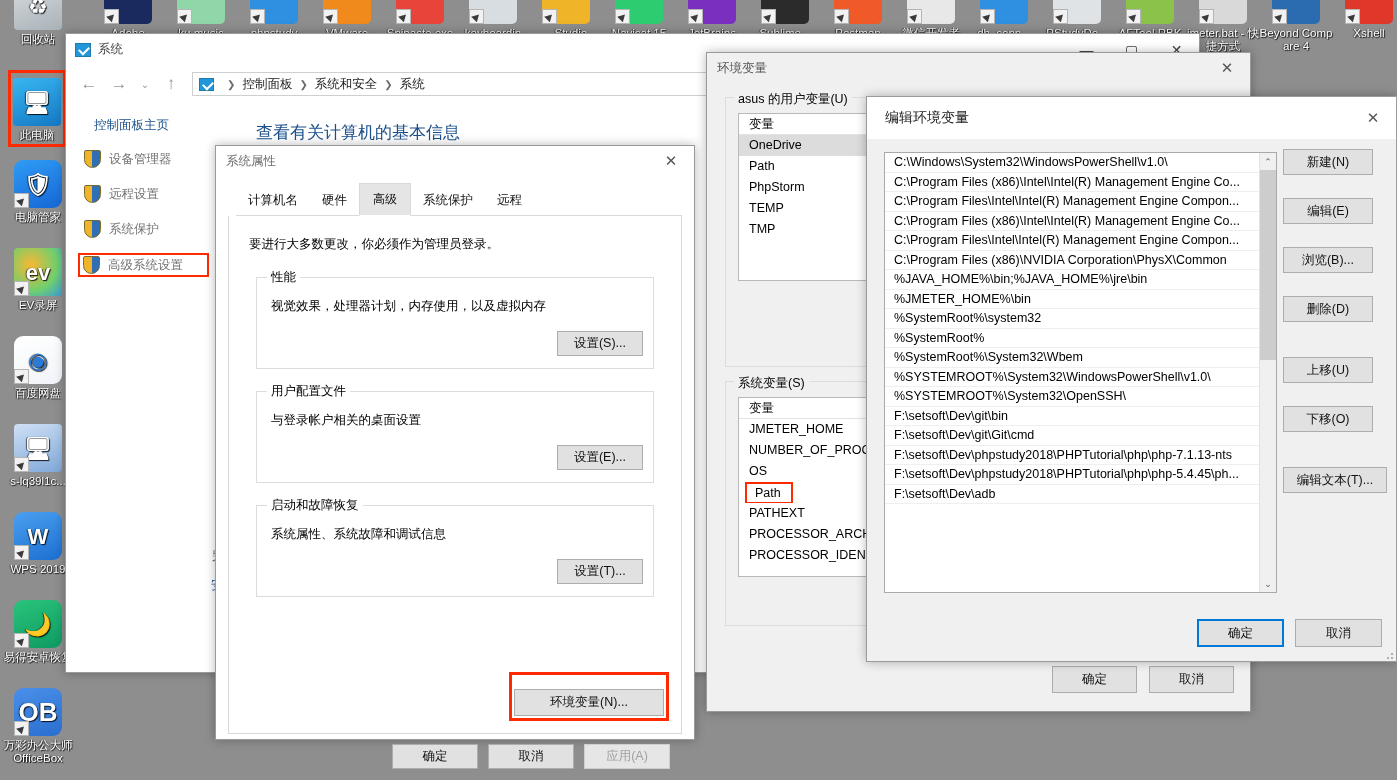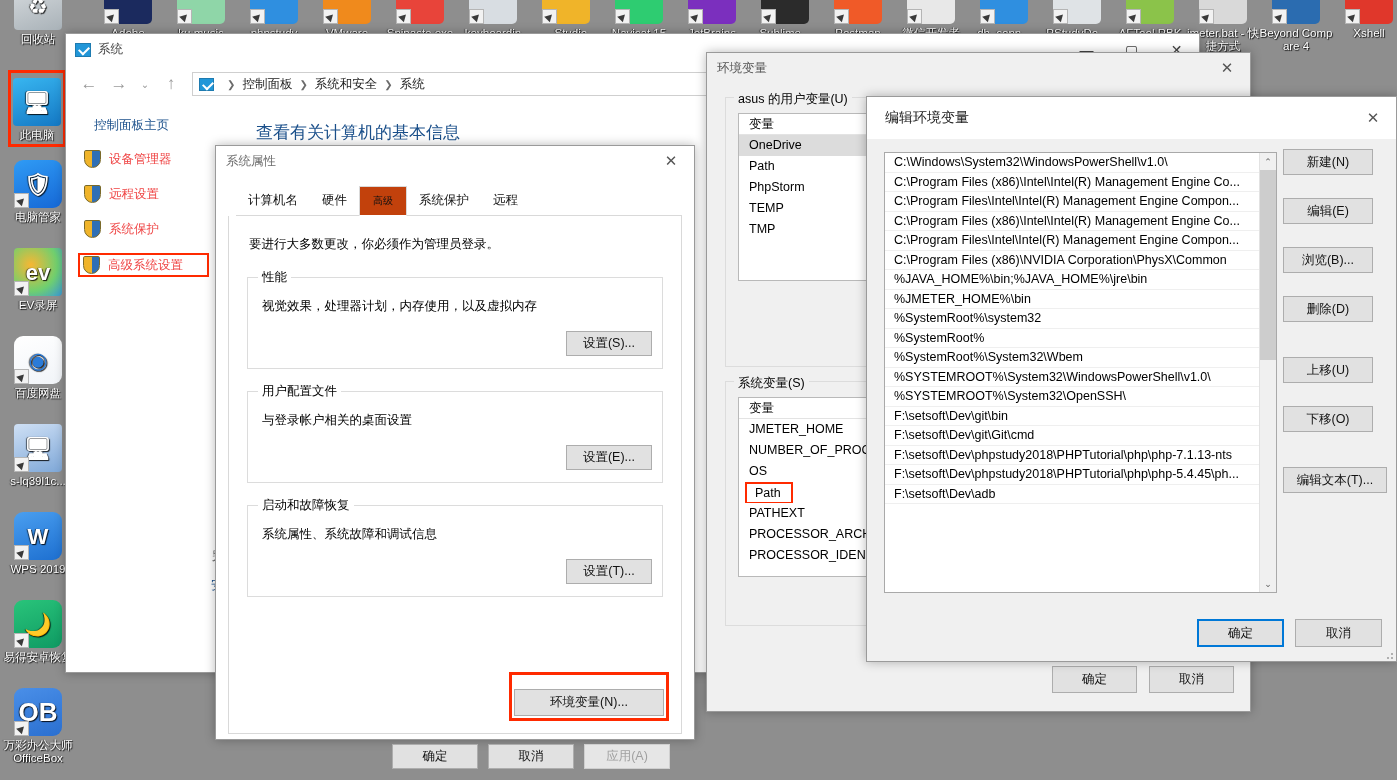--- a/index.html
+++ b/index.html
@@ -60,44 +60,44 @@
   #crumbbar .cicon { width:15px;height:13px;margin-right:6px;position:relative; }
   .sep { color:#6b6b6b; margin:0 7px; font-size:10px; }
 
   #sys-body { display:flex; height:calc(100% - 69px); }
   #sys-left { width:165px; padding:14px 0 0 14px; }
   .sl-head { color:#1a4f8a; font-size:12.5px; margin:0 0 14px 14px; }
   .sl-item { display:flex; align-items:center; margin:0 0 13px 0; padding:2px 4px; }
   .shield { width:17px;height:18px;margin-right:8px;flex:none;position:relative;
             background:linear-gradient(90deg,#f0b42a 0 50%, #2f6fb5 50% 100%);
             border-radius:2px 2px 9px 9px; border:1px solid #7a6a2a;}
-  .sl-label { color:#ef4444; font-size:12.5px; white-space:nowrap; }
+  .sl-label { color:#737373; font-size:12.5px; white-space:nowrap; }
   .sl-item.hl { border:2px solid #ff2a00; padding:1px 3px; margin-left:-2px;
                 width:131px; }
   #seealso { position:absolute; left:145px; bottom:78px; }
   #seealso .sa-head { color:#6d6d6d; font-size:12.5px; margin-bottom:12px;}
   #seealso .sa-link { color:#1a4f8a; font-size:12.5px;}
 
   #sys-main { flex:1; padding:18px 0 0 25px; }
   #sys-main h1 { margin:0; font-weight:400; color:#1a4f8a; font-size:17px; }
 
   
   #sysprop { left:215px; top:145px; width:480px; height:595px; }
   #sysprop .win-title { color:#6d6d6d; }
   #sp-body { padding:0 12px 12px; }
   .tabstrip { display:flex; align-items:flex-end; height:30px; margin:10px 0 0 8px;
               border-bottom:1px solid #d9d9d9; }
   .tab { padding:5px 11px 6px; font-size:12.5px; color:#111; border:1px solid transparent;
          position:relative; top:1px; }
-  .tab.active { background:#c2410c; border:1px solid #d9d9d9; border-bottom-color:#fff;
-                padding:7px 13px 7px; font-size:10px; top:1px;}
+  .tab.active { background:#e5e5e5; border:1px solid #d9d9d9; border-bottom-color:#fff;
+                padding:7px 13px 7px; font-size:12px; top:1px;}
   #sp-panel { border:1px solid #d9d9d9; border-top:none; padding:16px 14px 10px;
               height:518px; position:relative; }
   .sp-note { font-size:12.5px; margin:4px 0 16px 6px; }
-  fieldset.grp { border:1px solid #dcdcdc; margin:0 4px 14px; padding:4px 10px 12px;
+  fieldset.grp { border:1px solid #dcdcdc; margin:0 13px 14px; padding:4px 10px 12px;
                  position:relative; }
   fieldset.grp legend { font-size:12.5px; padding:0 4px; }
   .grp-desc { font-size:12.5px; margin:8px 0 0 4px; }
   .btnrow { display:flex; justify-content:flex-end; margin-top:16px; }
   .btn { min-width:86px; height:25px; border:1px solid #adadad; background:#e1e1e1;
          font-size:12.5px; color:#111; display:flex;align-items:center;
          justify-content:center; font-family:inherit; cursor:default; }
   .btn.disabled { color:#a0a0a0; background:#e6e6e6; border-color:#cfcfcf; }
   .btn.default { border:2px solid #0078d7; background:#e1e1e1; }
   #envbtn-wrap { position:absolute; right:12px; bottom:12px; border:3px solid #ff2a00;

